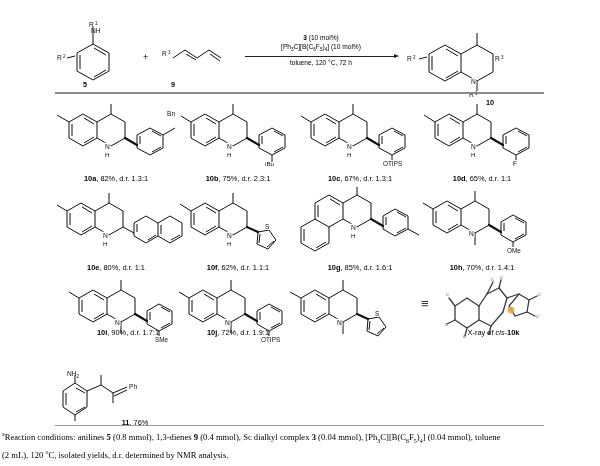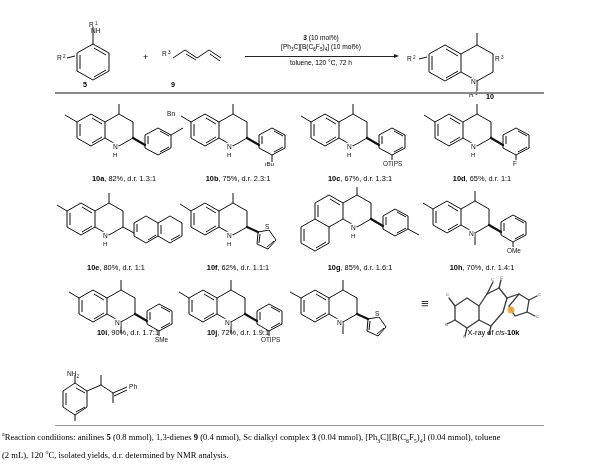--- a/index.html
+++ b/index.html
@@ -121,30 +121,30 @@
       <text x="80" y="40" font-size="6.6" font-family="Liberation Sans, sans-serif" fill="#111">R</text>
       <text x="86" y="37.5" font-size="4.6" font-family="Liberation Sans, sans-serif" fill="#111">3</text>
       <text x="54" y="76" font-size="6.6" font-family="Liberation Sans, sans-serif" fill="#111">R</text>
       <text x="60" y="73.5" font-size="4.6" font-family="Liberation Sans, sans-serif" fill="#111">1</text>
       <g stroke="#111" stroke-width="1" fill="none">
           <path d="M4,38 L12,36"></path>
         </g>
       <text x="-8" y="40" font-size="6.6" font-family="Liberation Sans, sans-serif" fill="#111">R</text>
       <text x="-2" y="37.5" font-size="4.6" font-family="Liberation Sans, sans-serif" fill="#111">2</text>
     </svg>
-    <div class="lbl" style="left:418px;top:74px;padding-left:13px;">10</div>
+    <div class="lbl" style="left:418px;top:80px;padding-left:13px;">10</div>
   </div>
 
   <div class="rule" style="top:92px;"></div>
 
   <div class="grid">
 
     <div class="prow">
 
-      <div class="cell" style="left:8px;">
+      <div class="cell" style="left:0px;">
         <svg class="struct" width="122" height="68">
           <g stroke="#111" stroke-width="1" fill="none">
             <path d="M28,18 L14,26 L14,42 L28,50 L42,42 L42,26 Z"></path>
             <path d="M17,28 L17,40"></path>
               <path d="M29,47 L39,41"></path>
               <path d="M39,28 L29,22"></path>
             <path d="M42,26 L56,18 L70,26 L70,42 L56,50 L42,42"></path>
             <path d="M56,18 L56,8"></path>
             <path d="M14,26 L2,19"></path>
           </g>
@@ -518,20 +518,23 @@
             <path d="M32,22 L46,16"></path>
             <path d="M46,16 L46,6"></path>
             <path d="M46,16 L58,24"></path>
             <path d="M58,24 L58,34"></path>
             <path d="M58,24 L72,18"></path>
             <path d="M59,27 L72,21"></path>
           </g>
           <text x="12" y="7" font-size="6.6" font-family="Liberation Sans, sans-serif" fill="#111">NH<tspan font-size="4.6" dy="1.5">2</tspan></text>
           <text x="74" y="20" font-size="6.6" font-family="Liberation Sans, sans-serif" fill="#111">Ph</text>
         </svg>
+        <div class="cap" style="bottom:4px;width:160px;">
+          <b>11</b><span>, </span><span>76%</span>
+        </div>
       </div>
     </div>
   </div>
 
   <div class="rule thin" style="top:425px;"></div>
 
   <div class="foot">
     <sup>a</sup><span>Reaction conditions: anilines <b>5</b> (0.8 mmol), 1,3-dienes <b>9</b> (0.4 mmol), Sc dialkyl complex <b>3</b> (0.04 mmol), [Ph<sub>3</sub>C][B(C<sub>6</sub>F<sub>5</sub>)<sub>4</sub>] (0.04 mmol), toluene</span><br>
     <span>(2 mL), 120 <sup>o</sup>C, isolated yields, d.r. determined by NMR analysis.</span>
   </div>

